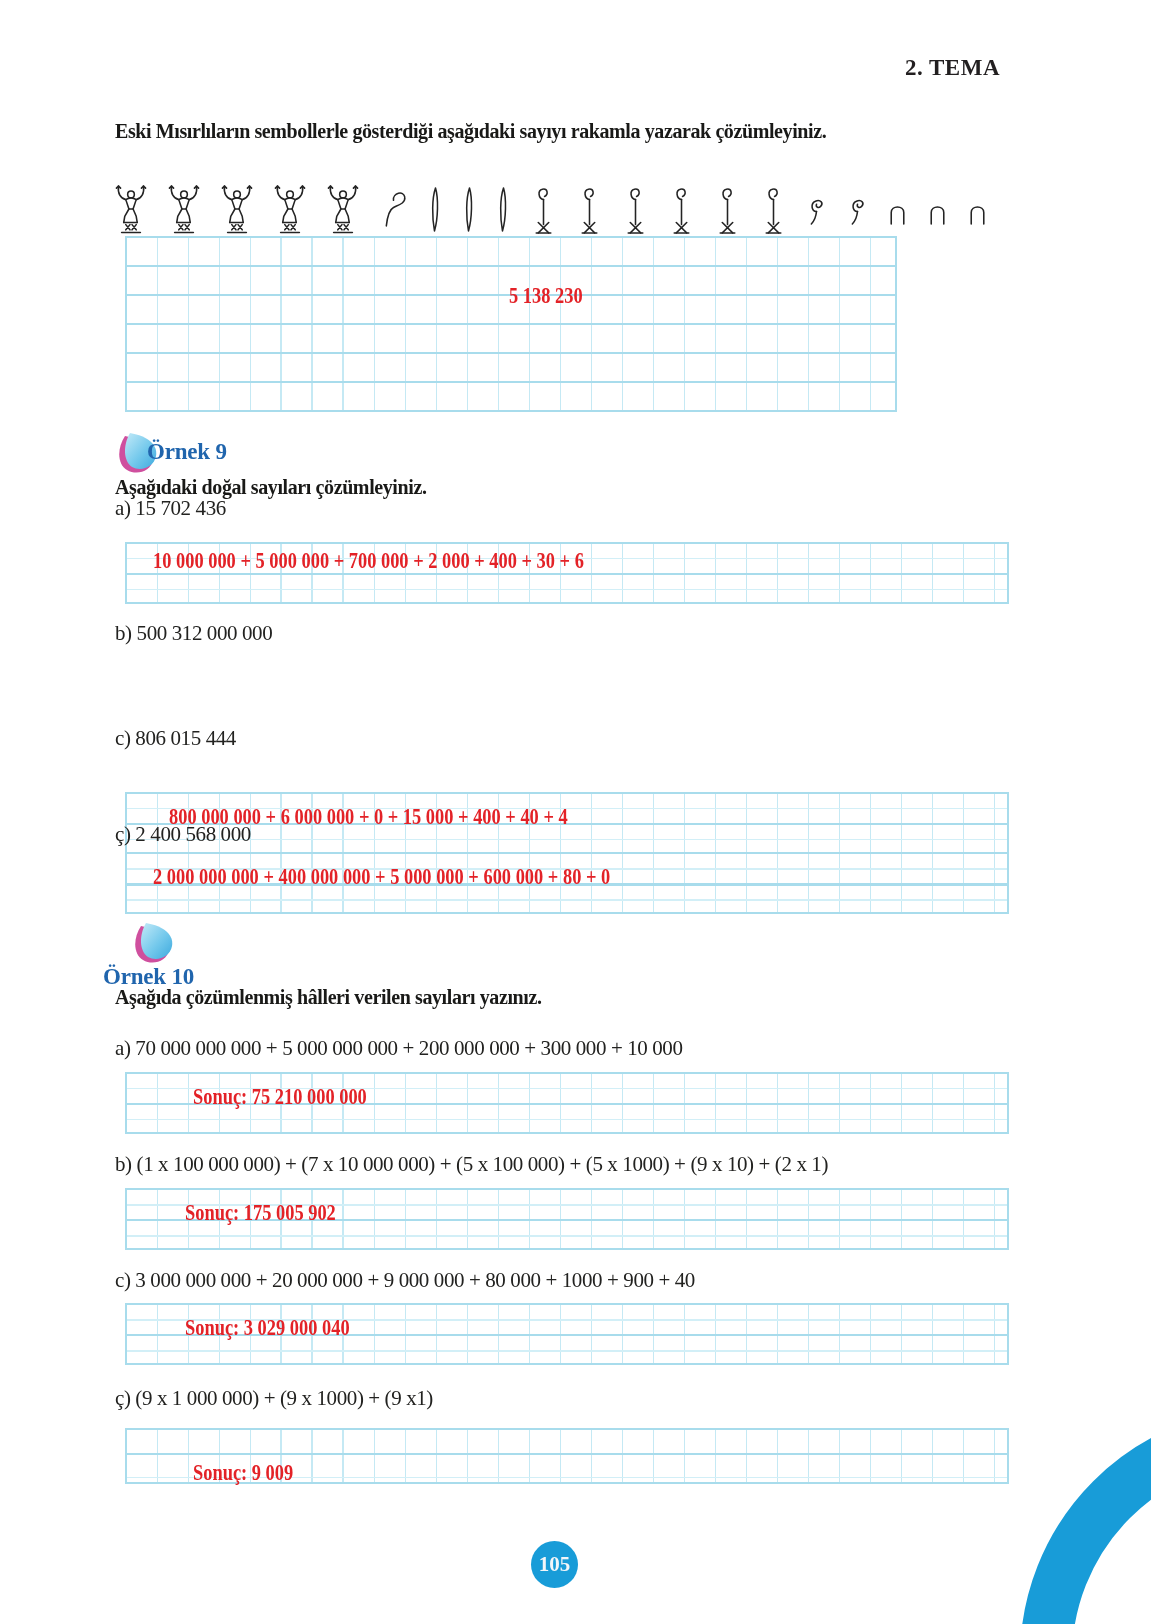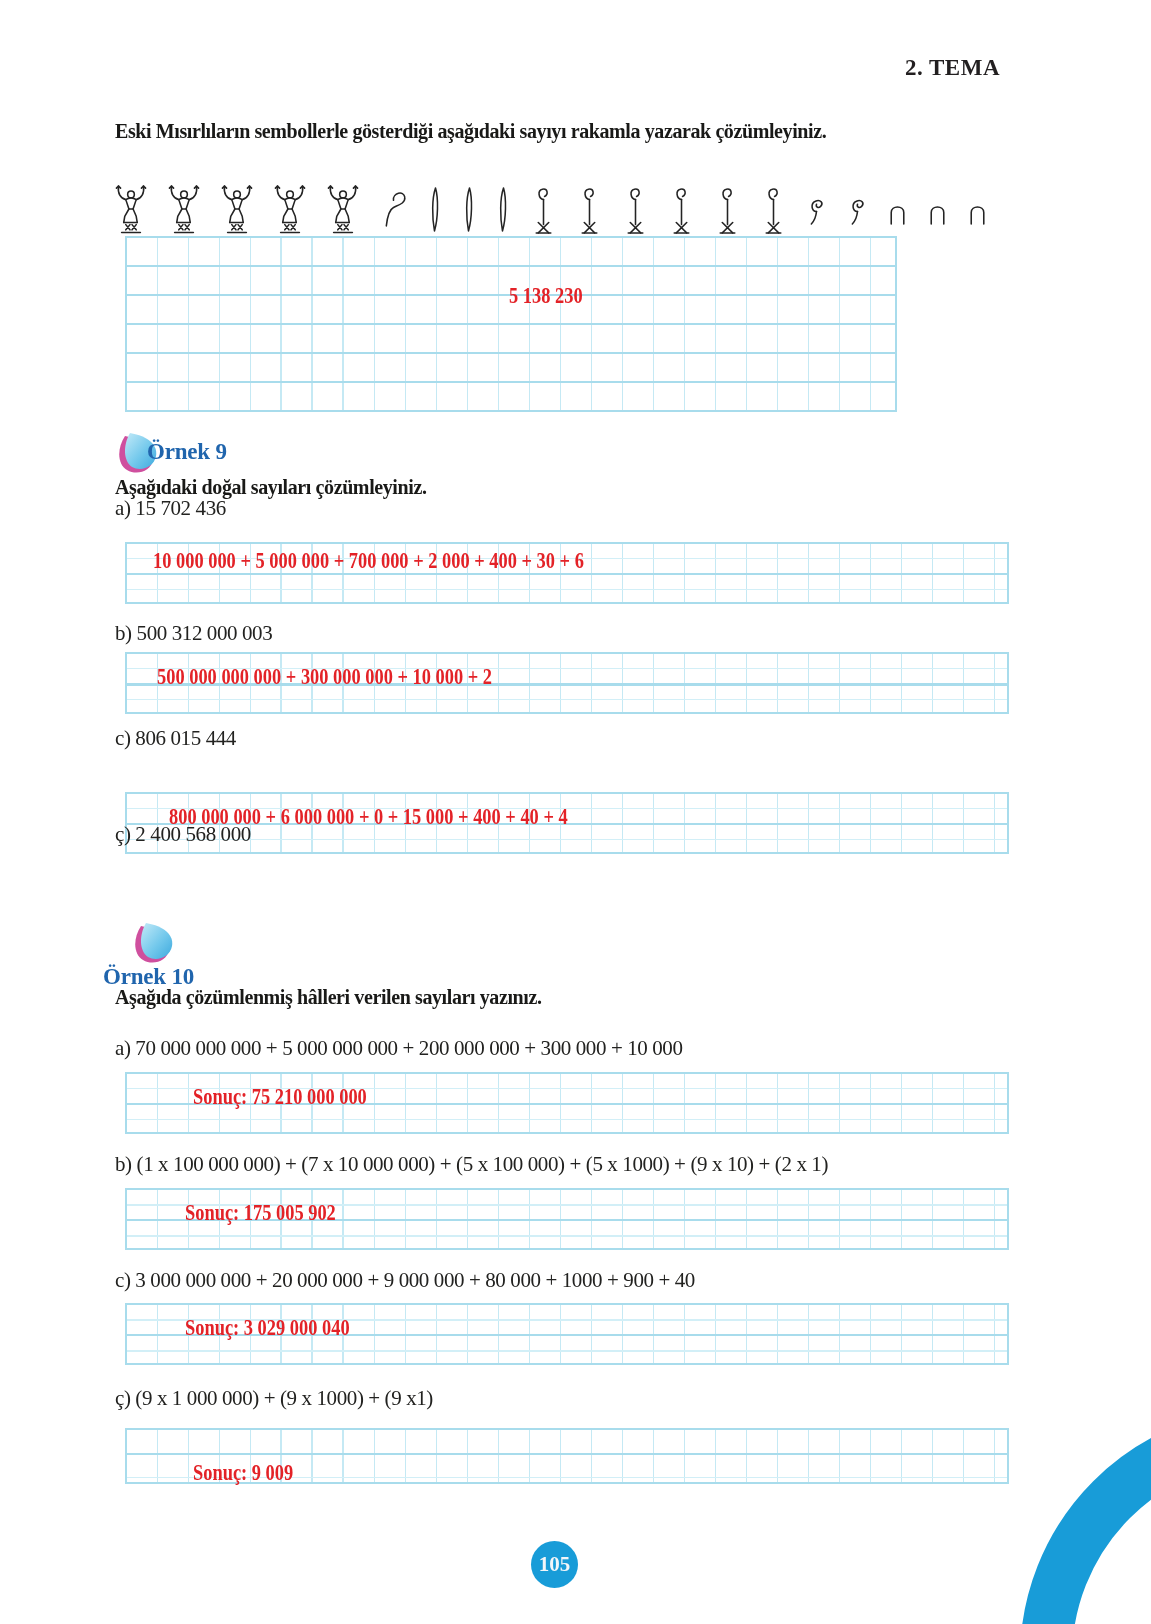--- a/index.html
+++ b/index.html
@@ -291,31 +291,31 @@
     </svg>
     <span class="ornek-title">Örnek 9</span>
   </div>
   <div class="instr" style="top:476px;">Aşağıdaki doğal sayıları çözümleyiniz.</div>
 
   <div class="item-label" style="top:496px;">a) 15 702 436</div>
   <div class="grid grid-answer" style="top:542px;">
     <span class="ans" style="left:26px;top:4px;">10 000 000 + 5 000 000 + 700 000 + 2 000 + 400 + 30 + 6</span>
   </div>
 
-  <div class="item-label" style="top:621px;">b) 500 312 000 003</div>
-  <div class="grid grid-answer" style="top:652px;">
-    <span class="ans" style="left:30px;top:10px;">500 000 000 000 + 300 000 000 + 10 000 + 2</span>
-  </div>
+  <div class="item-label" style="top:621px;">b) 500 312 000 000</div>
 
   <div class="item-label" style="top:726px;">c) 806 015 444</div>
   <div class="grid grid-answer" style="top:792px;">
     <span class="ans" style="left:42px;top:10px;">800 000 000 + 6 000 000 + 0 + 15 000 + 400 + 40 + 4</span>
   </div>
 
   <div class="item-label" style="top:822px;">ç) 2 400 568 000</div>
+  <div class="grid grid-answer" style="top:852px;">
+    <span class="ans" style="left:26px;top:10px;">2 000 000 000 + 400 000 000 + 5 000 000 + 600 000 + 80 + 0</span>
+  </div>
 
   <div class="ornek" style="top:920px;flex-direction:column;">
     <svg class="ornek-icon" viewBox="0 0 44 44">
       <defs>
         <linearGradient id="dropg10" x1="0" y1="0" x2="1" y2="1">
           <stop offset="0" stop-color="#c3eaf8"></stop>
           <stop offset="0.55" stop-color="#74c9ec"></stop>
           <stop offset="1" stop-color="#3da9de"></stop>
         </linearGradient>
       </defs>

